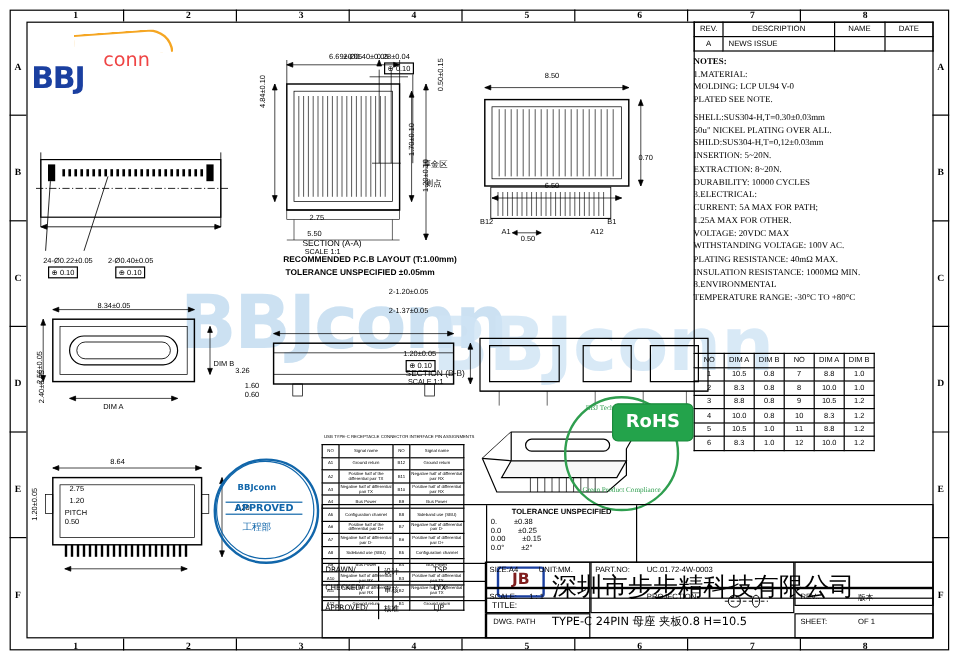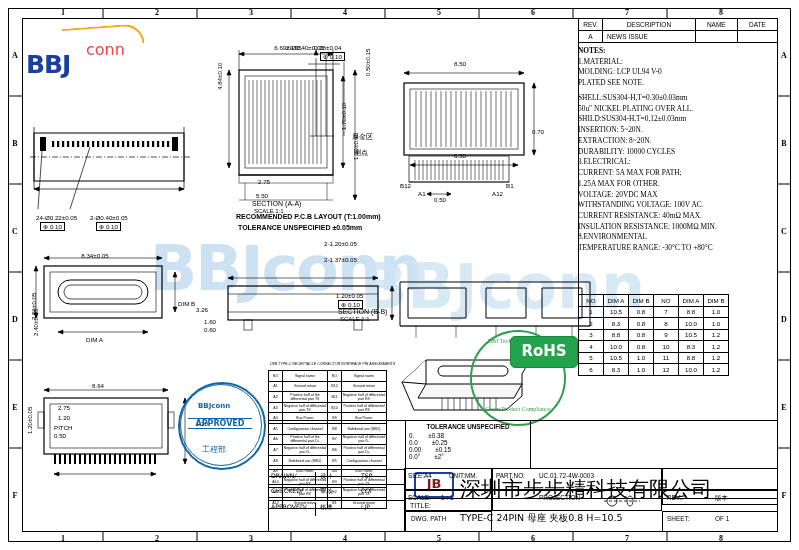--- a/index.html
+++ b/index.html
@@ -161,21 +161,21 @@
     <div>       50u" NICKEL PLATING OVER ALL.</div>
     <div>    SHILD:SUS304-H,T=0,12±0.03mm</div>
     <div>    INSERTION: 5~20N.</div>
     <div>    EXTRACTION: 8~20N.</div>
     <div>    DURABILITY: 10000 CYCLES</div>
     <div>3.ELECTRICAL:</div>
     <div>    CURRENT: 5A MAX FOR PATH;</div>
     <div>            1.25A MAX FOR OTHER.</div>
     <div>    VOLTAGE: 20VDC MAX</div>
     <div>    WITHSTANDING VOLTAGE: 100V AC.</div>
-    <div>    CURRENT RESISTANCE: 40mΩ MAX.</div>
+    <div>    PLATING RESISTANCE: 40mΩ MAX.</div>
     <div>    INSULATION RESISTANCE: 1000MΩ MIN.</div>
     <div>8.ENVIRONMENTAL</div>
     <div>    TEMPERATURE RANGE: -30°C TO +80°C</div>
   </div>
 
   <table class="dimtbl">
     <tbody>
         <tr>
       <th>NO</th>
       <th>DIM A</th>
@@ -592,21 +592,21 @@
         <line x1="92" y1="58" x2="92" y2="70"></line>
       <line x1="98" y1="58" x2="98" y2="70"></line>
         <line x1="104" y1="58" x2="104" y2="70"></line>
     </g>
   </svg>
 
   <div class="stamp" style="left:178px;top:382px;width:84px;height:84px;">
     <div style="position:absolute;left:0;top:0;width:80px;height:80px;border-radius:50%;border:1px solid #1166aa;"></div>
     <div style="position:absolute;left:18px;top:18px;font-size:7px;font-weight:bold">BBJconn</div>
     <div style="position:absolute;left:8px;top:34px;font-size:8px;font-weight:bold;border-top:1px solid #1166aa;border-bottom:1px solid #1166aa;width:64px">APPROVED</div>
-    <div class="cn" style="position:absolute;left:22px;top:60px;font-size:8px">工程部</div>
+    <div class="cn" style="position:absolute;left:22px;top:50px;font-size:8px">工程部</div>
   </div>
 
   <div class="greencircle">
     <div style="position:absolute;left:10px;top:6px;font-size:6px;width:72px;text-align:center">BBJ Technology Co.,Ltd</div>
     <div style="position:absolute;left:8px;top:74px;font-size:6px;width:76px;text-align:center">Green Product Compliance</div>
   </div>
   <div class="rohs">RoHS</div>
 
   <div class="lbl" style="left:270px;top:362px;font-size:3.6px">USB TYPE-C RECEPTACLE CONNECTOR INTERFACE PIN ASSIGNMENTS</div>
   <table class="spect">

